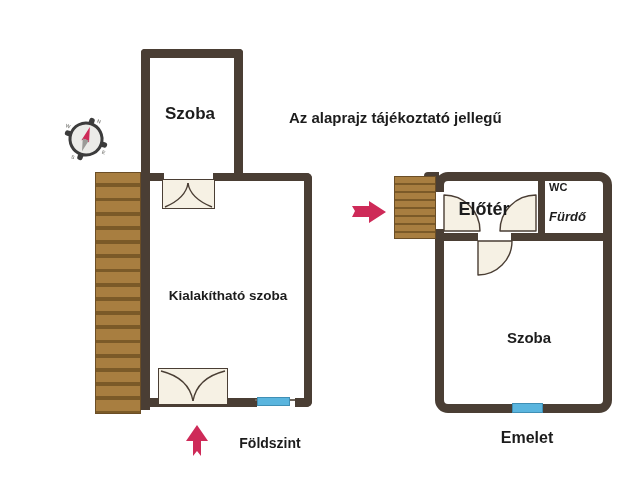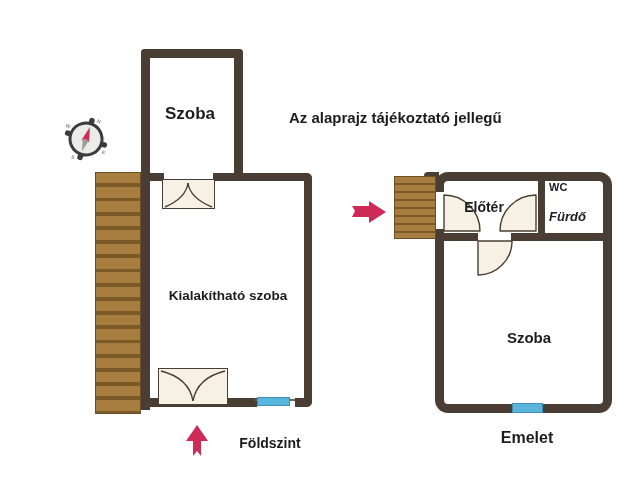--- a/index.html
+++ b/index.html
@@ -105,19 +105,19 @@
         <text x="-7" y="23">S</text>
         <text x="-21" y="-5">W</text>
       </g>
     </g>
   </svg>
 
   <div class="lbl center" style="left:190px;top:104px;font-size:17px;">Szoba</div>
   <div class="lbl" style="left:289px;top:109px;font-size:15px;">Az alaprajz tájékoztató jellegű</div>
   <div class="lbl center" style="left:228px;top:288px;font-size:13.5px;text-align:center;">Kialakítható szoba</div>
   <div class="lbl center" style="left:270px;top:435px;font-size:14px;">Földszint</div>
-  <div class="lbl center" style="left:484px;top:199px;font-size:14px;">Előtér</div>
+  <div class="lbl center" style="left:484px;top:199px;font-size:18px;">Előtér</div>
   <div class="lbl" style="left:549px;top:181px;font-size:11px;">WC</div>
   <div class="lbl" style="left:549px;top:209px;font-size:13px;font-style:italic;">Fürdő</div>
   <div class="lbl center" style="left:529px;top:329px;font-size:15px;">Szoba</div>
   <div class="lbl center" style="left:527px;top:429px;font-size:16px;text-align:right;">Emelet</div>
 
 </div>
 
 </body></html>

